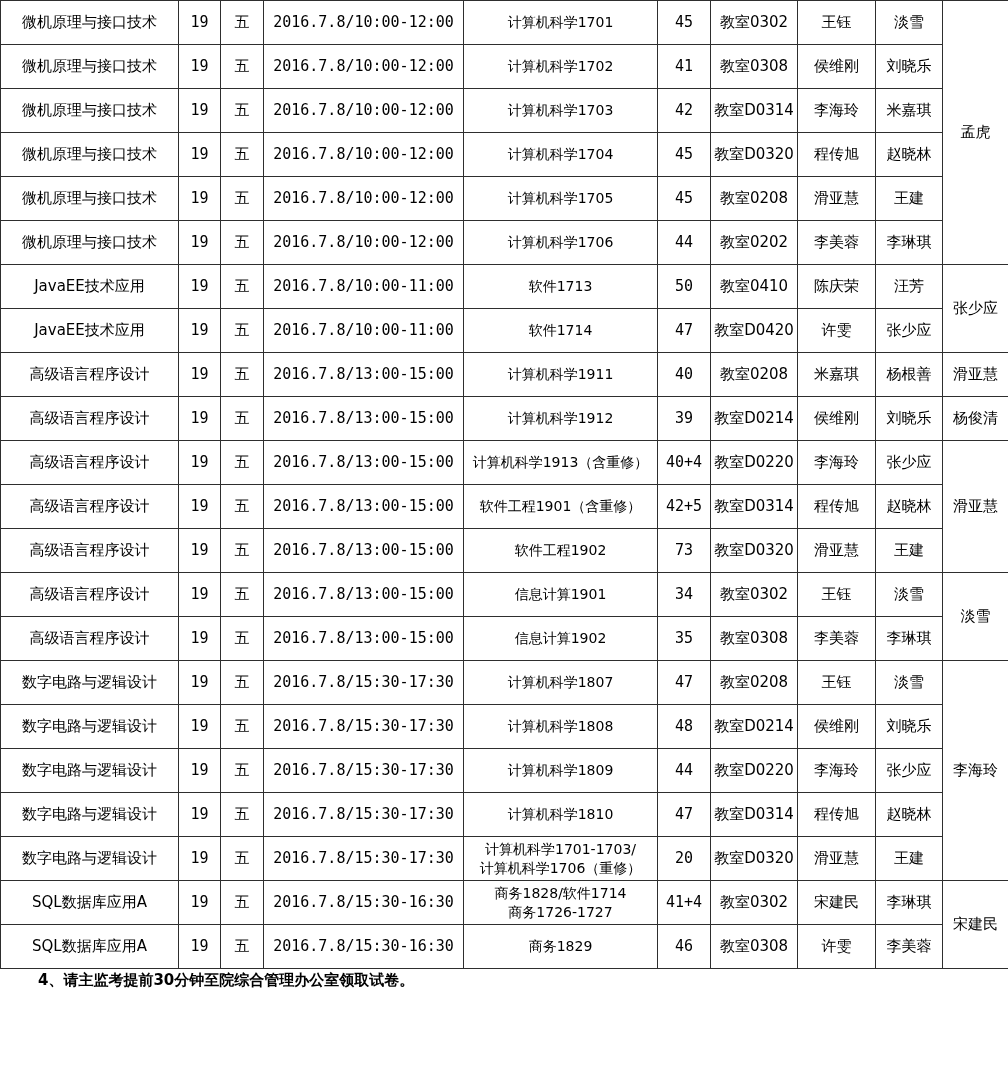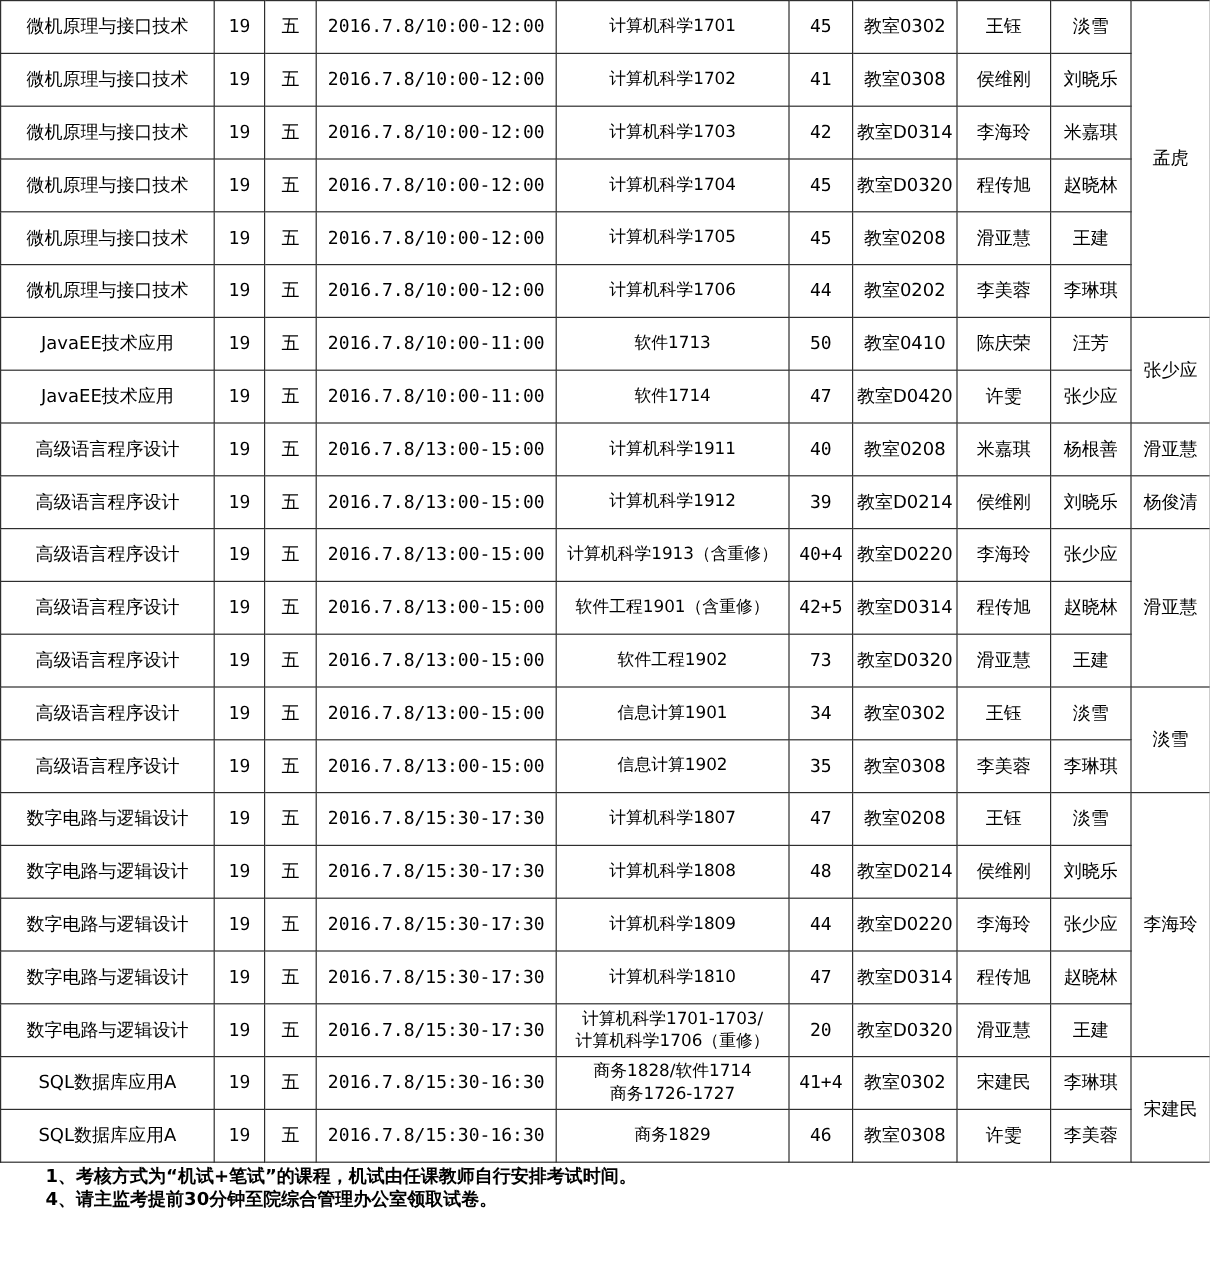--- a/index.html
+++ b/index.html
@@ -288,15 +288,14 @@
         <td class="col-class">商务1829</td>
         <td class="col-count">46</td>
         <td class="col-room">教室0308</td>
         <td class="col-proctor1">许雯</td>
         <td class="col-proctor2">李美蓉</td>
       </tr>
     </tbody>
 </table>
 
 <div class="notes">
-  <p class="notes-item">1、考核方式为“机试+笔试”的课程，机试由任课教师自行安排考试时间。</p>
   <p class="notes-item">4、请主监考提前30分钟至院综合管理办公室领取试卷。</p>
 </div>
 
 </body></html>

